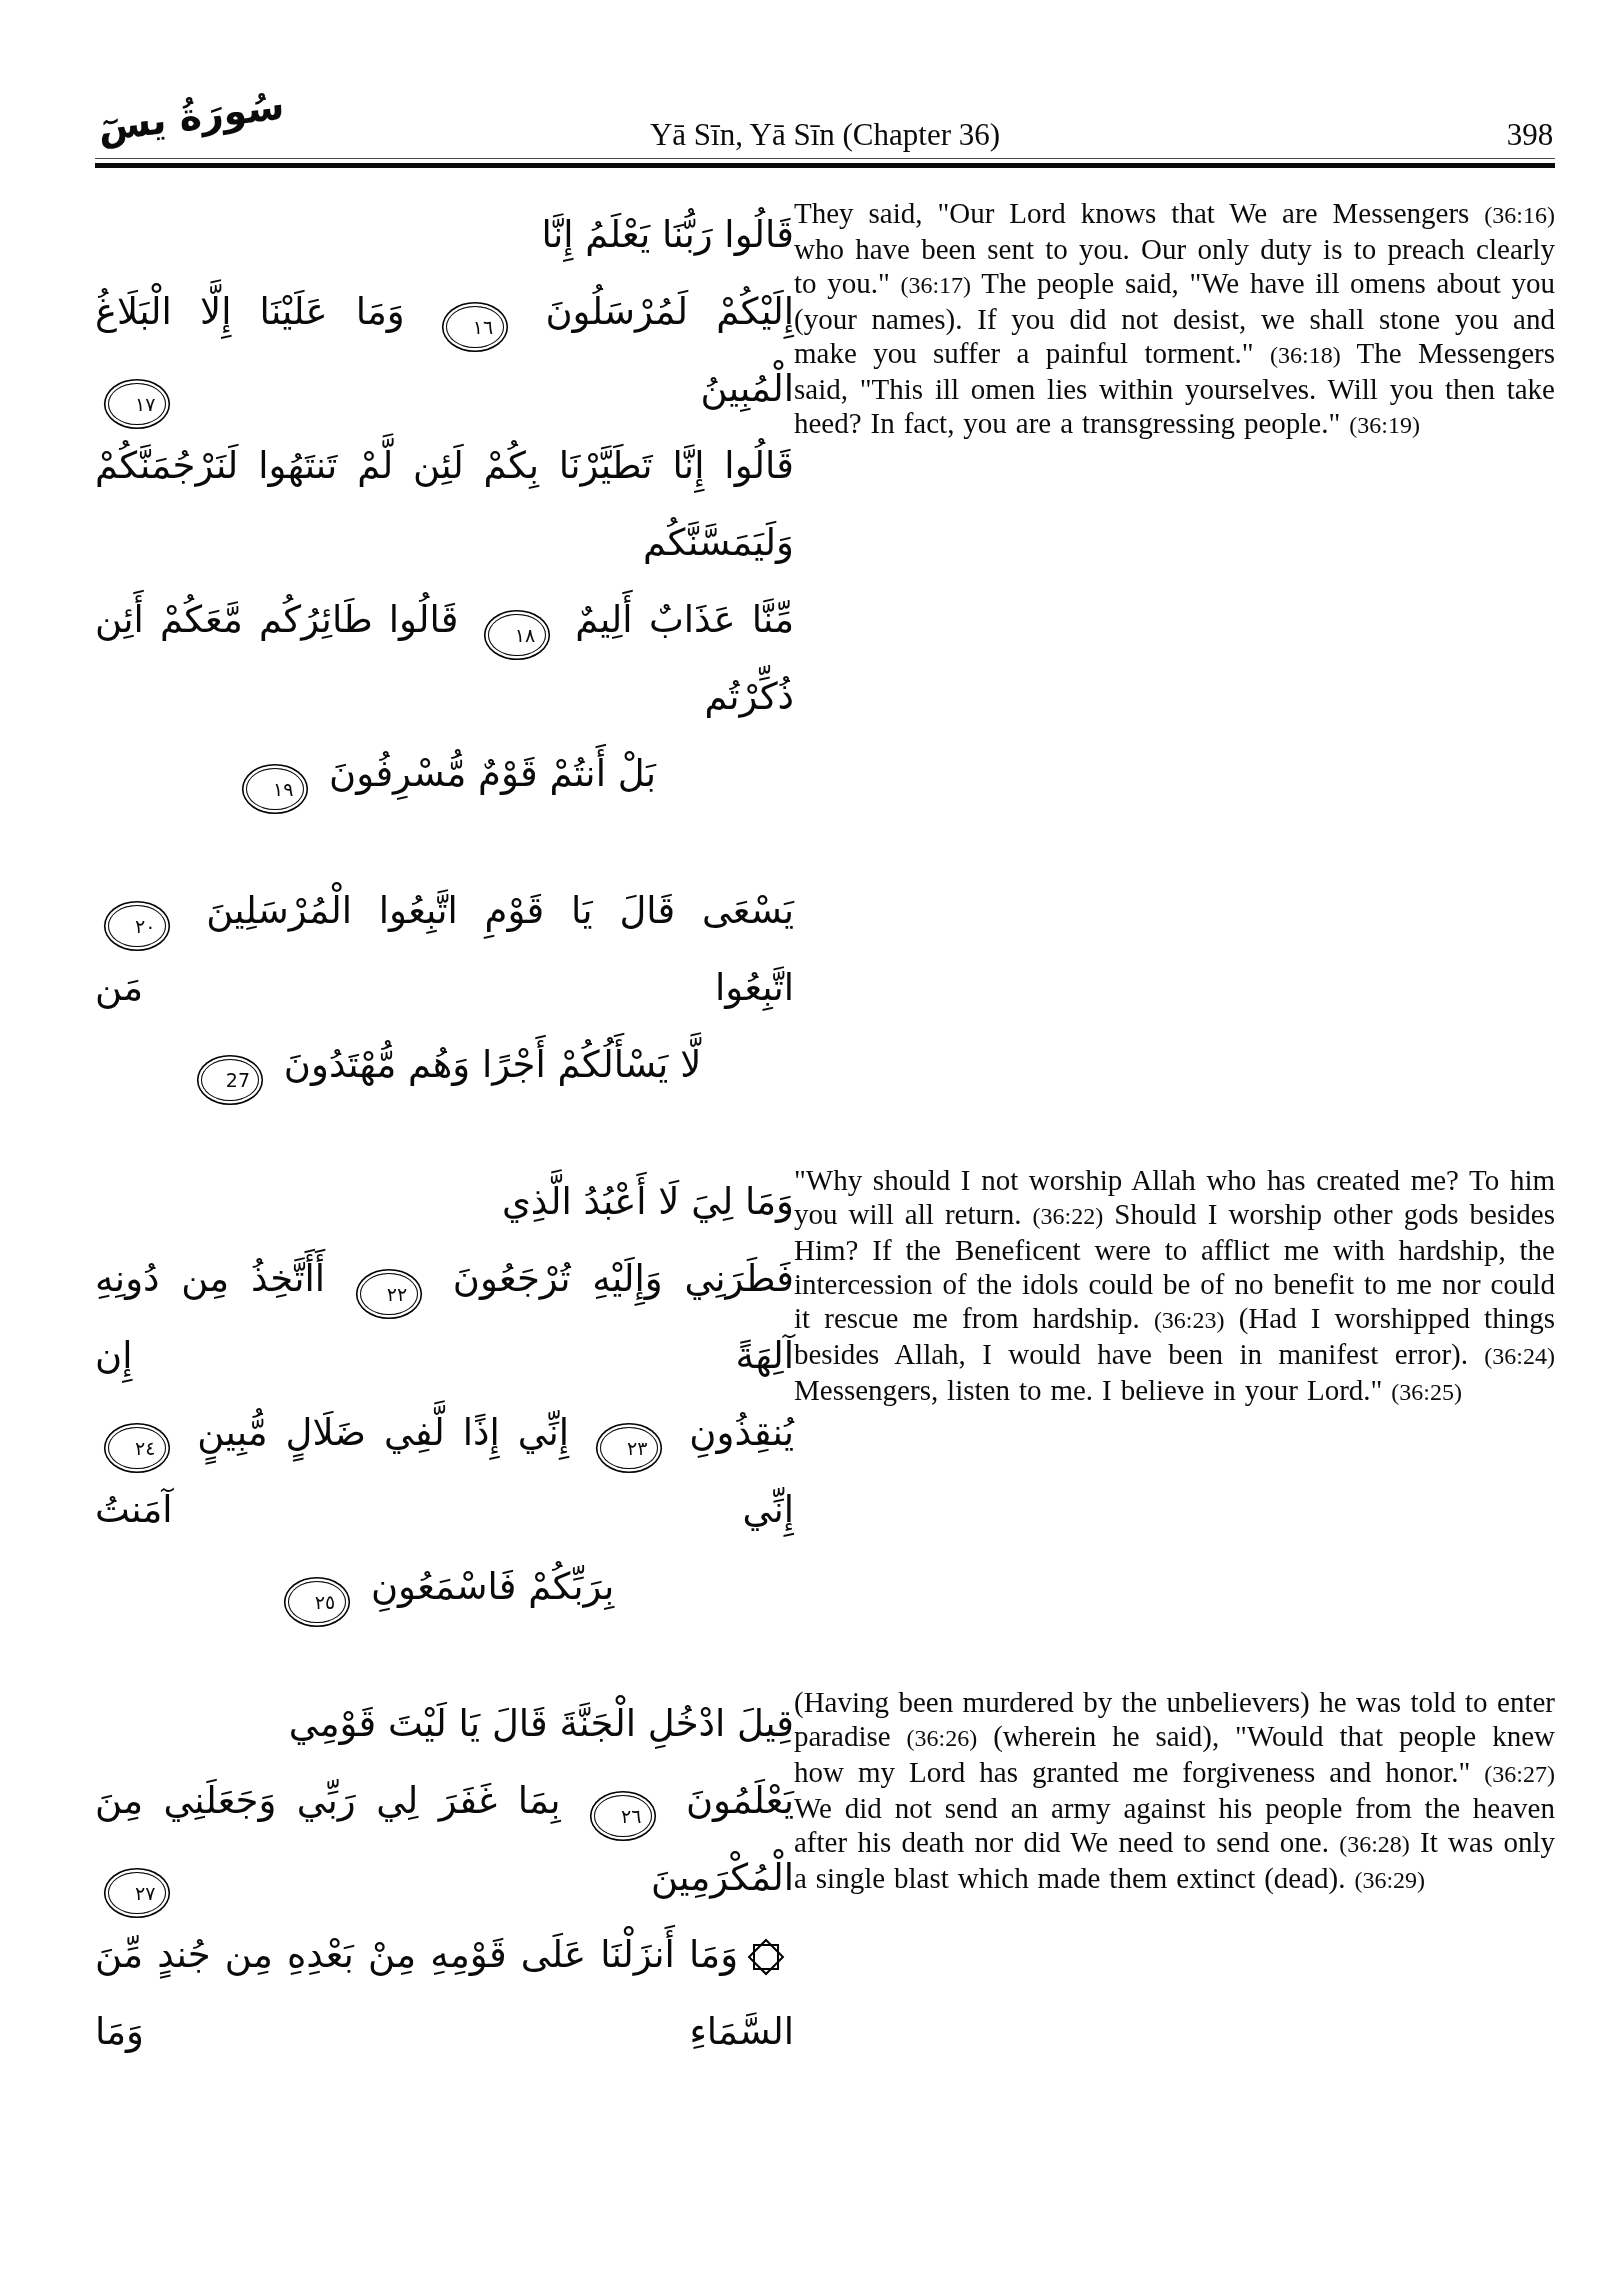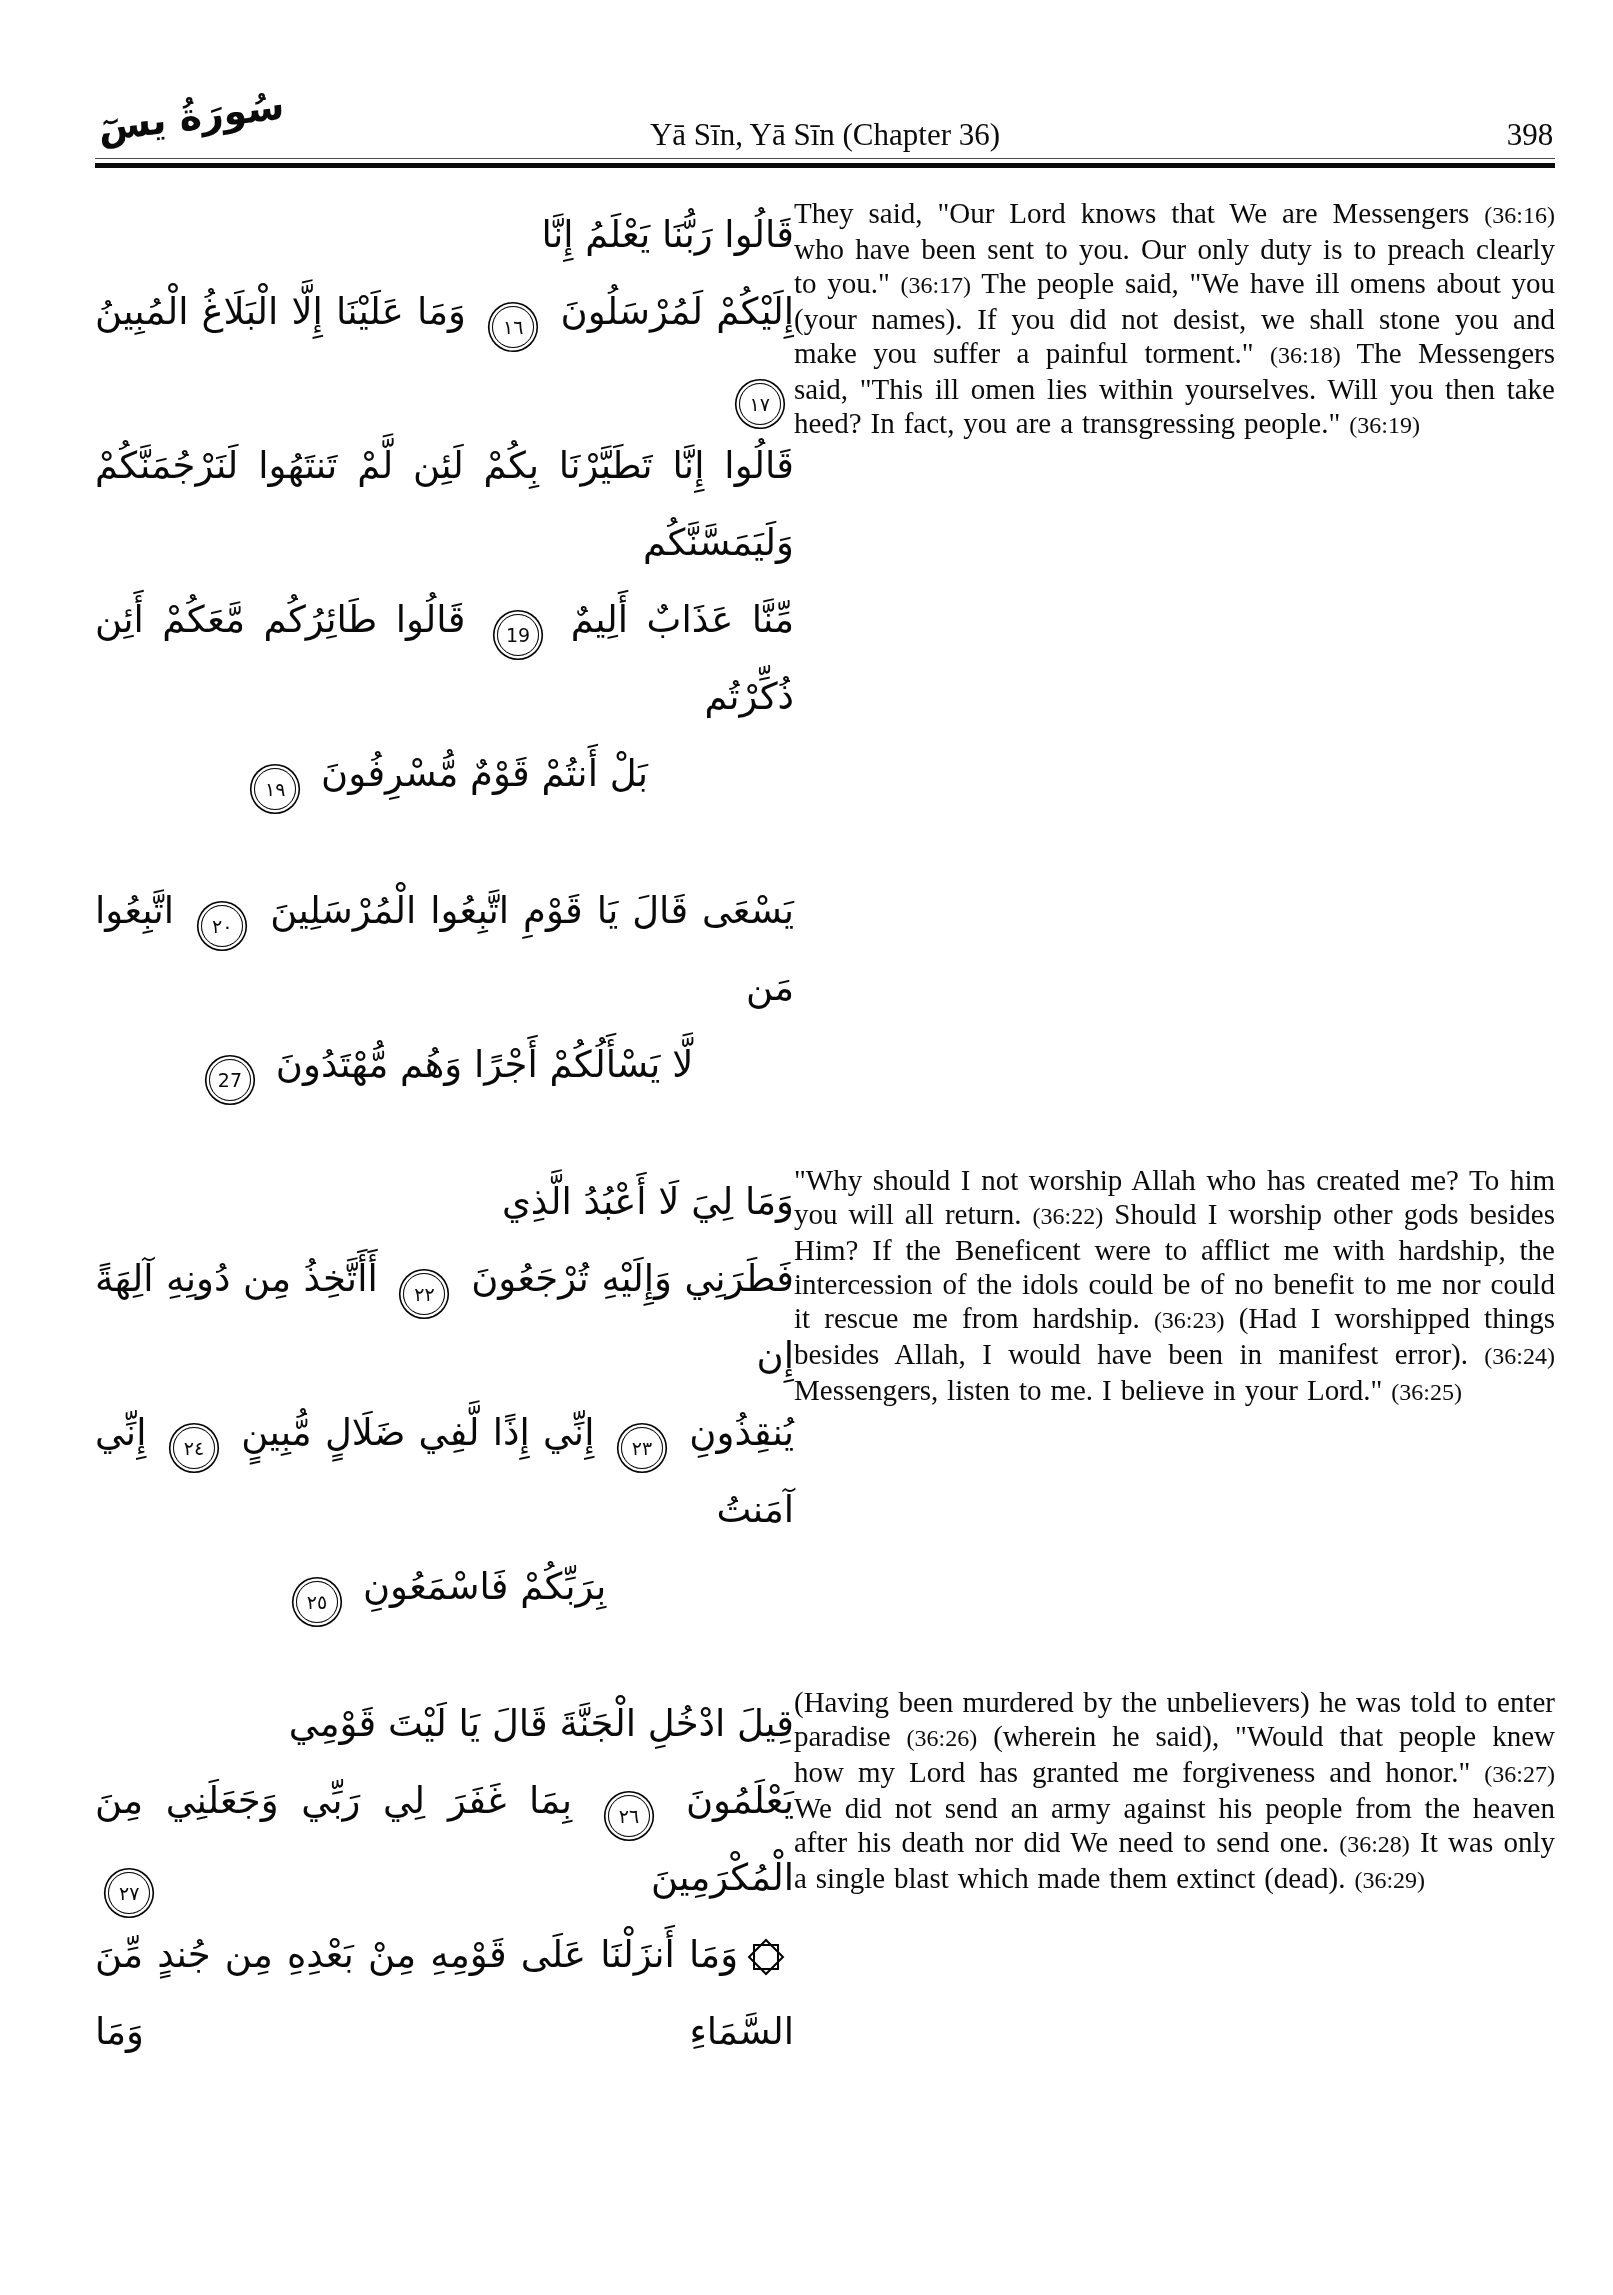--- a/index.html
+++ b/index.html
@@ -58,20 +58,21 @@
 
   
   .ayah-medallion {
     display: inline-flex; align-items: center; justify-content: center;
     width: 40px; height: 40px; border-radius: 50%;
     border: 1.7px solid #000;
     box-shadow: 0 0 0 2.5px #fff, 0 0 0 4.1px #000;
     font-size: 19px; line-height: 1;
     margin: 0 13.2px; vertical-align: -10px;
     font-family: "DejaVu Sans", sans-serif;
+    padding-left: 16px;
   }
   
   .hizb-marker {
     display: inline-block; width: 36px; height: 36px;
     position: relative; margin: 0 10px; vertical-align: -8.3px;
   }
   .hizb-marker i { position: absolute; inset: 5px; border: 2.5px solid #000; }
   .hizb-marker i.sq2 { transform: rotate(45deg); }
 </style>
 </head>
@@ -86,21 +87,21 @@
   </header>
   <div class="rule"></div>
 
   <main>
 
     <section class="verse-row">
       <div class="arabic-block">
         <div class="arabic-line right">قَالُوا رَبُّنَا يَعْلَمُ إِنَّا</div>
         <div class="arabic-line justify">إِلَيْكُمْ لَمُرْسَلُونَ <span class="ayah-medallion">١٦</span> وَمَا عَلَيْنَا إِلَّا الْبَلَاغُ الْمُبِينُ <span class="ayah-medallion">١٧</span></div>
         <div class="arabic-line justify">قَالُوا إِنَّا تَطَيَّرْنَا بِكُمْ لَئِن لَّمْ تَنتَهُوا لَنَرْجُمَنَّكُمْ وَلَيَمَسَّنَّكُم</div>
-        <div class="arabic-line justify">مِّنَّا عَذَابٌ أَلِيمٌ <span class="ayah-medallion">19</span> قَالُوا طَائِرُكُم مَّعَكُمْ أَئِن ذُكِّرْتُم</div>
+        <div class="arabic-line justify">مِّنَّا عَذَابٌ أَلِيمٌ <span class="ayah-medallion">١٨</span> قَالُوا طَائِرُكُم مَّعَكُمْ أَئِن ذُكِّرْتُم</div>
         <div class="arabic-line center">بَلْ أَنتُمْ قَوْمٌ مُّسْرِفُونَ <span class="ayah-medallion">١٩</span></div>
       </div>
       <div class="english-par">They said, "Our Lord knows that We are Messengers <span class="verse-ref">(36:16)</span> who have been sent to you. Our only duty is to preach clearly to you." <span class="verse-ref">(36:17)</span> The people said, "We have ill omens about you (your names). If you did not desist, we shall stone you and make you suffer a painful torment." <span class="verse-ref">(36:18)</span> The Messengers said, "This ill omen lies within yourselves. Will you then take heed? In fact, you are a transgressing people." <span class="verse-ref">(36:19)</span></div>
     </section>
 
     <section class="verse-row">
       <div class="arabic-block">
         <div class="arabic-line justify">يَسْعَى قَالَ يَا قَوْمِ اتَّبِعُوا الْمُرْسَلِينَ <span class="ayah-medallion">٢٠</span> اتَّبِعُوا مَن</div>
         <div class="arabic-line center">لَّا يَسْأَلُكُمْ أَجْرًا وَهُم مُّهْتَدُونَ <span class="ayah-medallion">27</span></div>
       </div>

